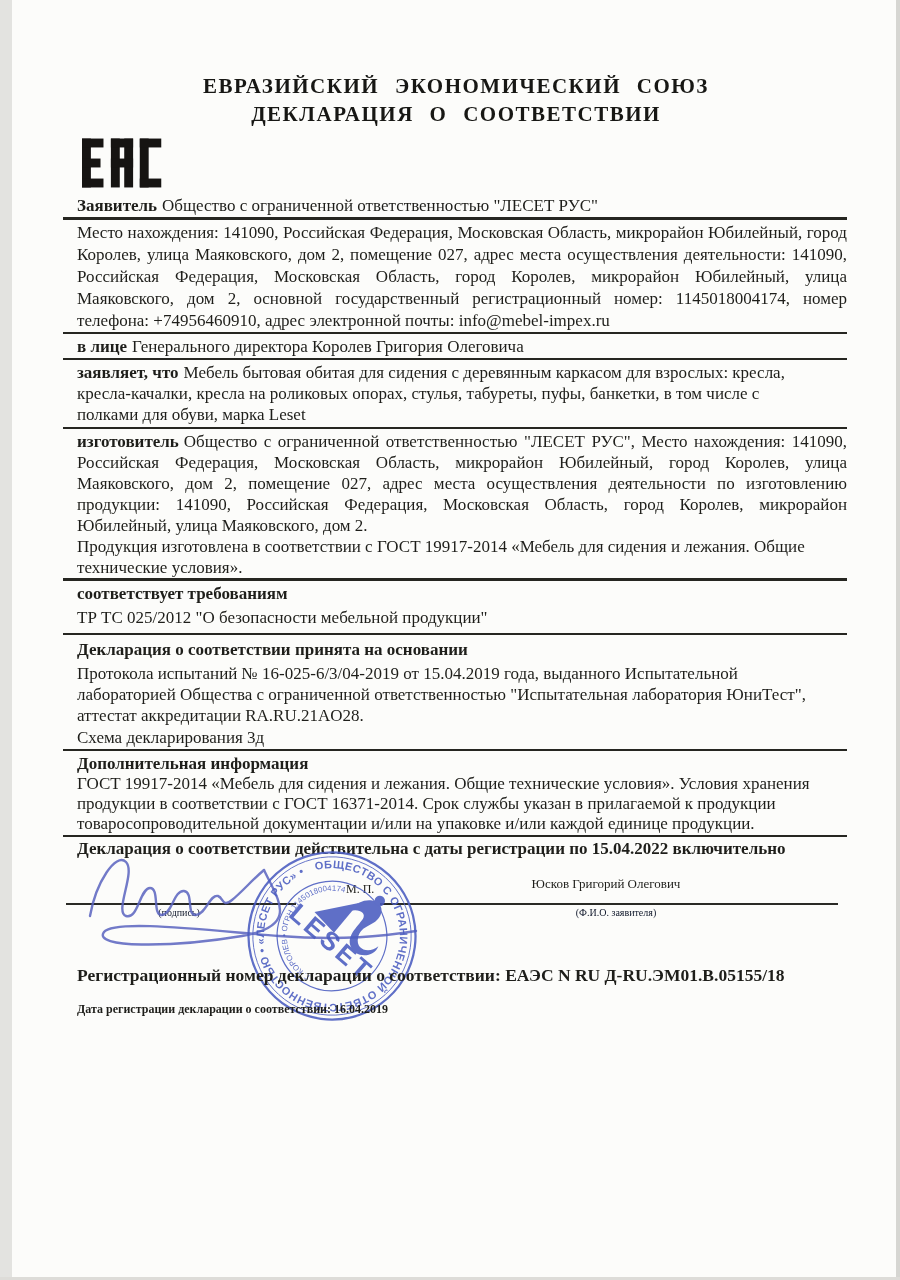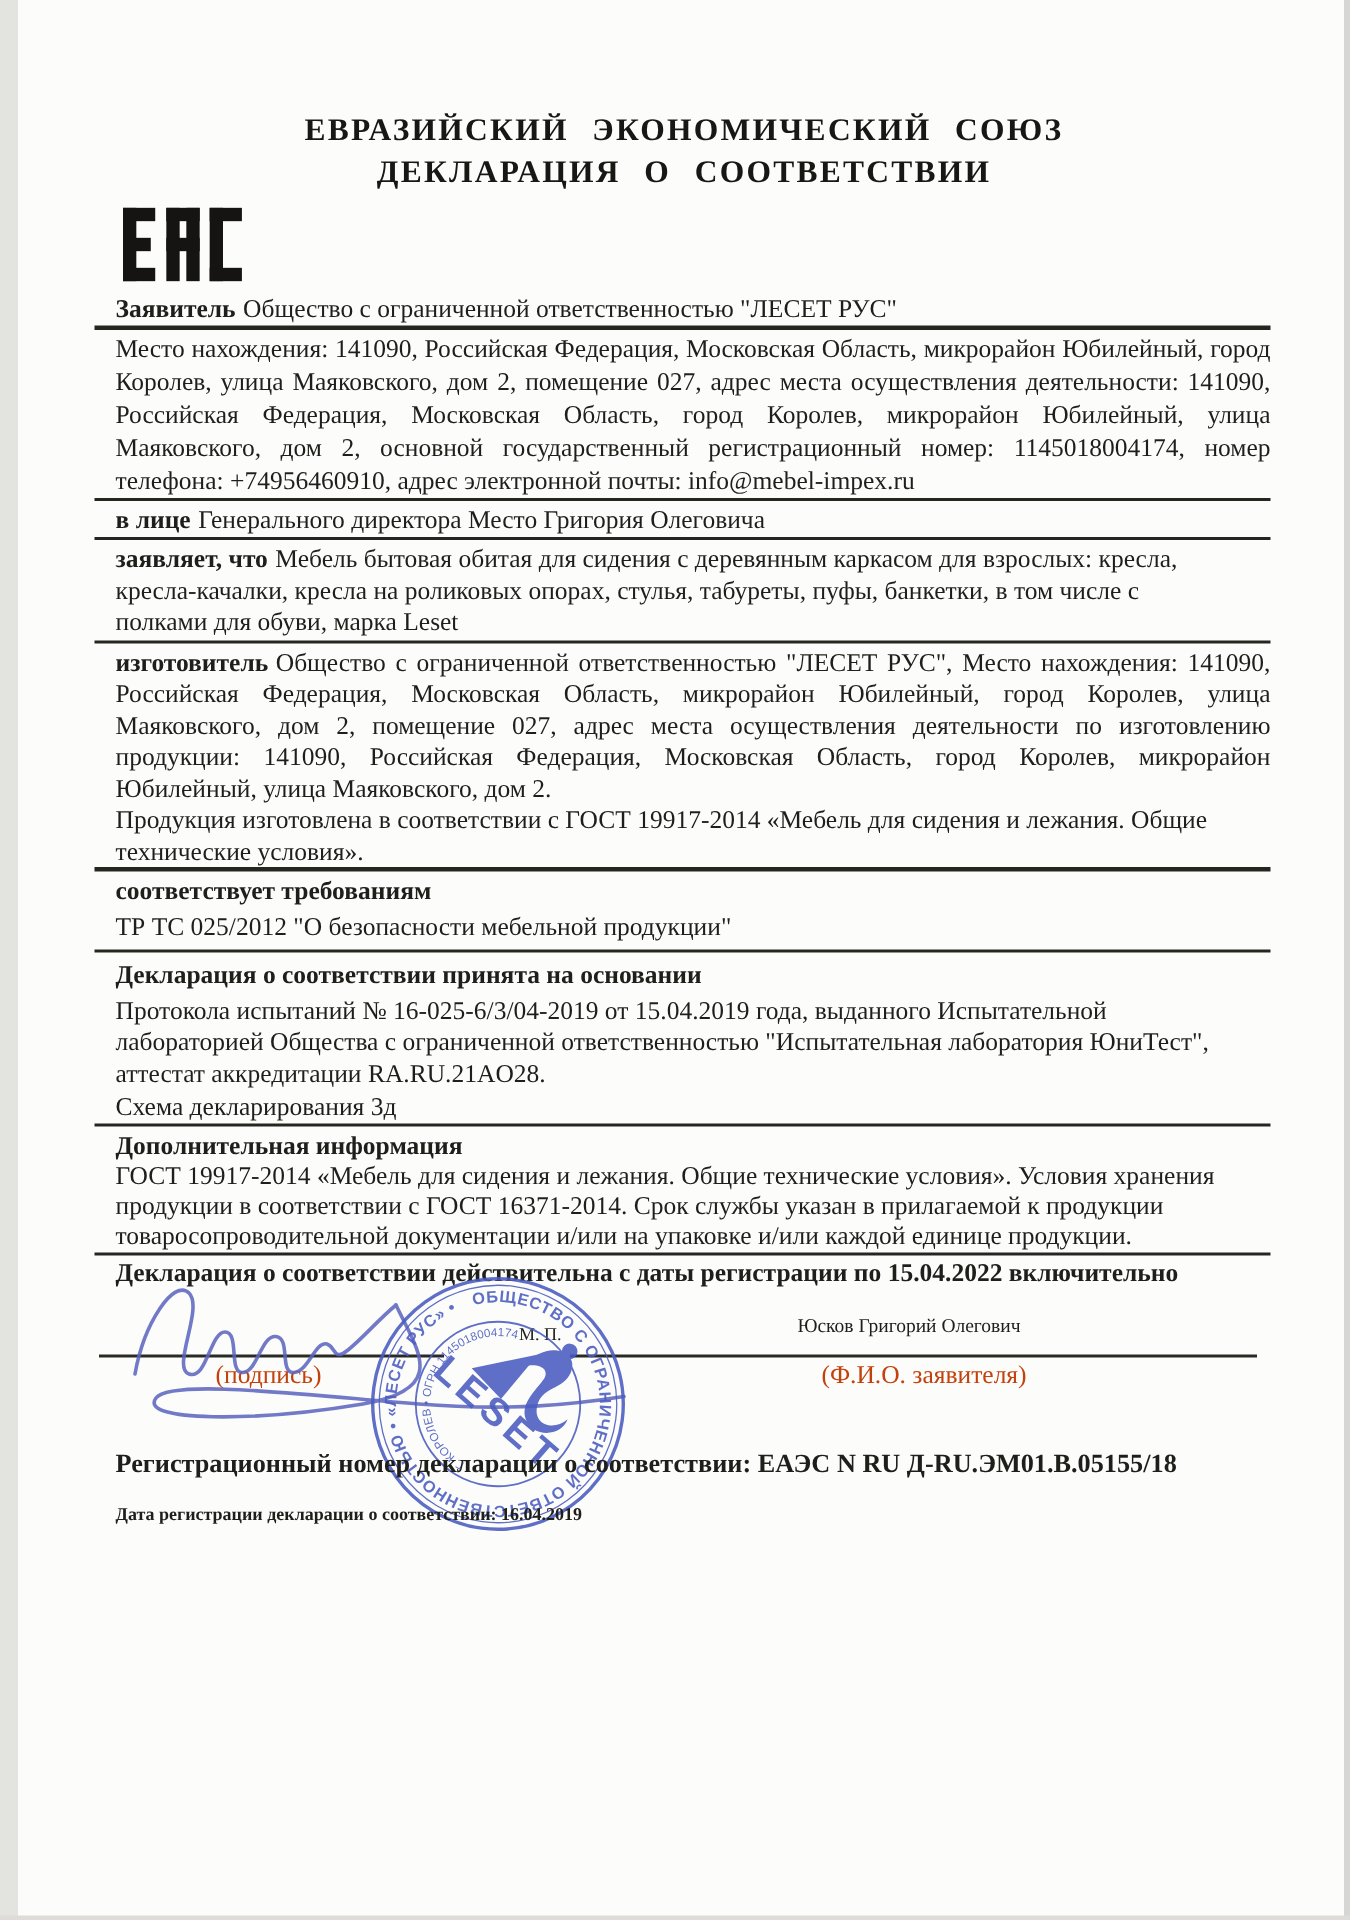--- a/index.html
+++ b/index.html
@@ -16,21 +16,21 @@
            letter-spacing:1.5px; word-spacing:9px; color:#171714; }
   .sec { left:65px; width:782px; font-size:17px; line-height:21px; }
   .lead { font-weight:bold; margin-right:5px; }
   .pre { white-space:pre-line; }
   .just { text-align:justify; }
   .addr { line-height:22px; }
   .bold { font-weight:bold; }
   .rule { left:63px; width:784px; border-top:2px solid #262621; height:0; }
   .rule.thick { border-top-width:3px; }
   .sigline { border-top:2px solid #2a2a25; height:0; }
-  .small-label { font-size:17px; color:#c2410c; text-align:center; }
+  .small-label { font-size:10px; color:#0f172a; text-align:center; }
   .center { text-align:center; }
   .edge { background:#d6d6d2; }
   svg text { font-family:"Liberation Sans","DejaVu Sans",sans-serif; }
 </style>
 </head>
 <body>
 
 <div class="abs edge" style="left:896px; top:0; width:2px; height:1280px;"></div>
 <div class="abs edge" style="left:0; top:0; width:1px; height:1280px; background:#e3e3e0;"></div>
 <div class="abs edge" style="left:0; top:1277px; width:900px; height:3px; background:#dddcd8;"></div>
@@ -60,21 +60,21 @@
   <b class="lead">Заявитель</b><span>Общество с ограниченной ответственностью "ЛЕСЕТ РУС"</span>
 </div>
 <div class="abs rule thick" style="top:217px;"></div>
 
 <div class="abs sec addr just" style="top:222px;">
   <span>Место нахождения: 141090, Российская Федерация, Московская Область, микрорайон Юбилейный, город Королев, улица Маяковского,  дом 2, помещение 027, адрес места осуществления деятельности: 141090, Российская Федерация, Московская Область, город Королев, микрорайон Юбилейный, улица Маяковского,  дом 2, основной государственный регистрационный номер: 1145018004174, номер телефона: +74956460910, адрес электронной почты: info@mebel-impex.ru</span>
 </div>
 <div class="abs rule" style="top:332px;"></div>
 
 <div class="abs sec" style="top:336px;">
-  <b class="lead">в лице</b><span>Генерального директора Место Григория Олеговича</span>
+  <b class="lead">в лице</b><span>Генерального директора Королев Григория Олеговича</span>
 </div>
 <div class="abs rule" style="top:358px;"></div>
 
 <div class="abs sec" style="top:362px;">
   <span class="pre"><b class="lead">заявляет, что</b><span>Мебель бытовая обитая для сидения с деревянным каркасом для взрослых: кресла,
 кресла-качалки, кресла на роликовых опорах, стулья, табуреты, пуфы, банкетки, в том числе с
 полками для обуви, марка Leset</span></span>
 </div>
 <div class="abs rule" style="top:427px;"></div>
 

